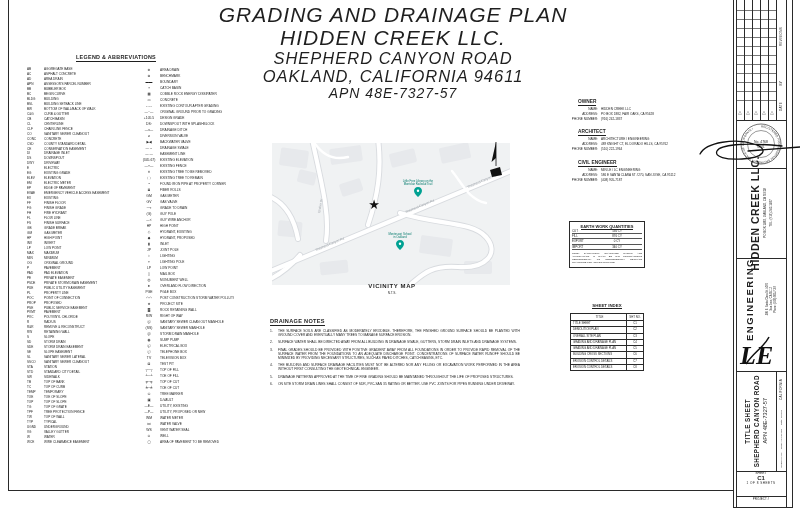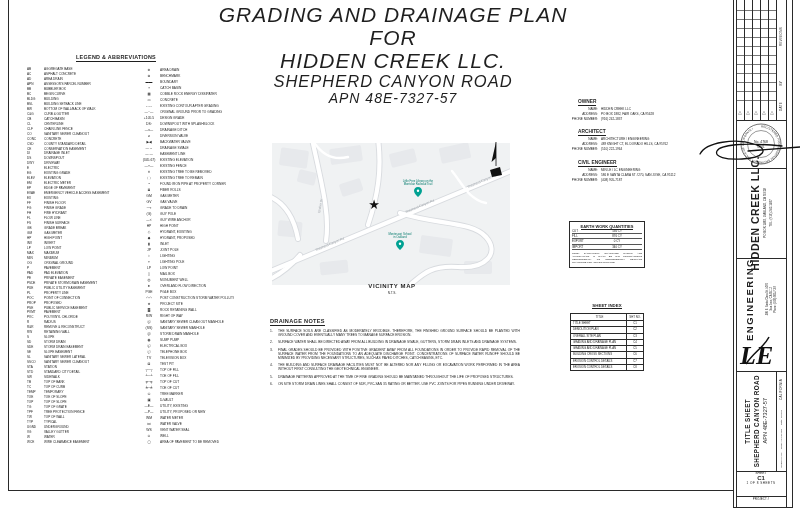--- a/index.html
+++ b/index.html
@@ -92,23 +92,23 @@
 </head>
 <body>
 
 <div>
 
   <div class="vline" style="left:8px; top:0; height:490px;"></div>
   <div class="hline" style="left:8px; top:490px; width:725px;"></div>
 
   <div class="abs main-title">
     <div class="mt-big">GRADING AND DRAINAGE PLAN</div>
-    <div class="mt-big">FOR</div>
     <div class="mt-big">HIDDEN CREEK LLC.</div>
     <div class="mt-mid">SHEPHERD CANYON ROAD</div>
+    <div class="mt-mid">OAKLAND, CALIFORNIA 94611</div>
     <div class="mt-sm">APN 48E-7327-57</div>
   </div>
 
   <div class="abs legend-hdr">
     <span>LEGEND &amp; ABBREVIATIONS</span>
   </div>
   <div class="abs abbr-list">
 
       <div class="abbr-row">
         <span class="abbr-a">AB</span>

